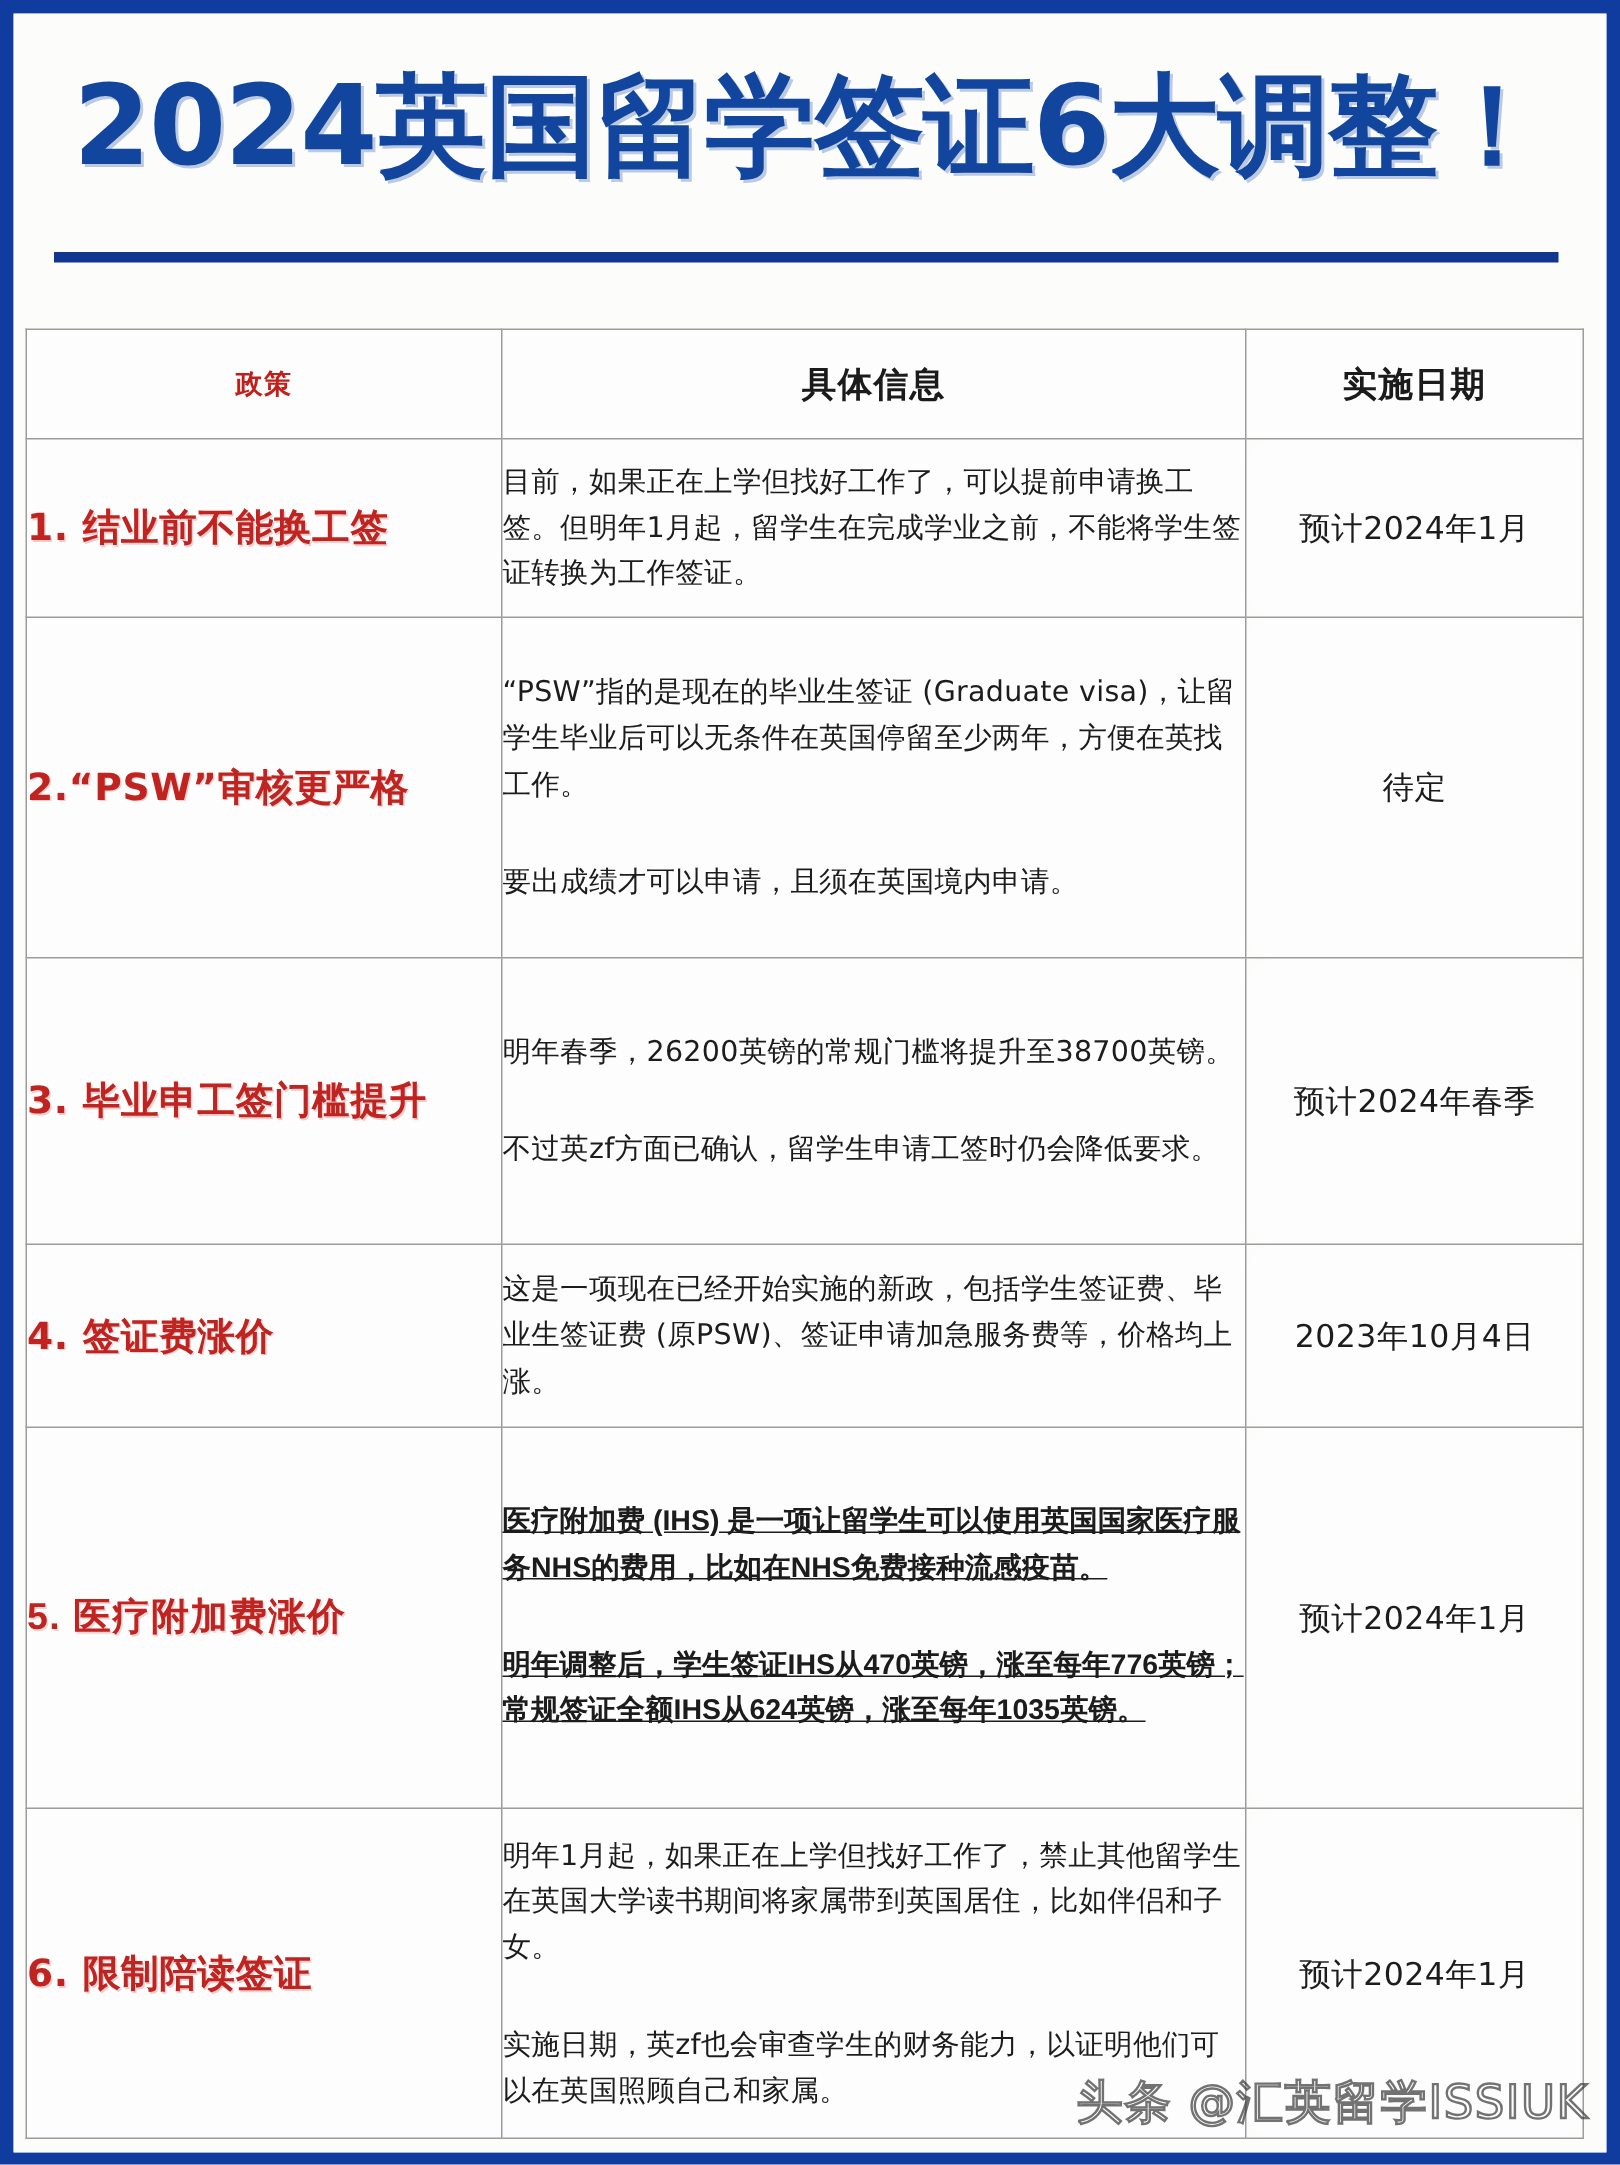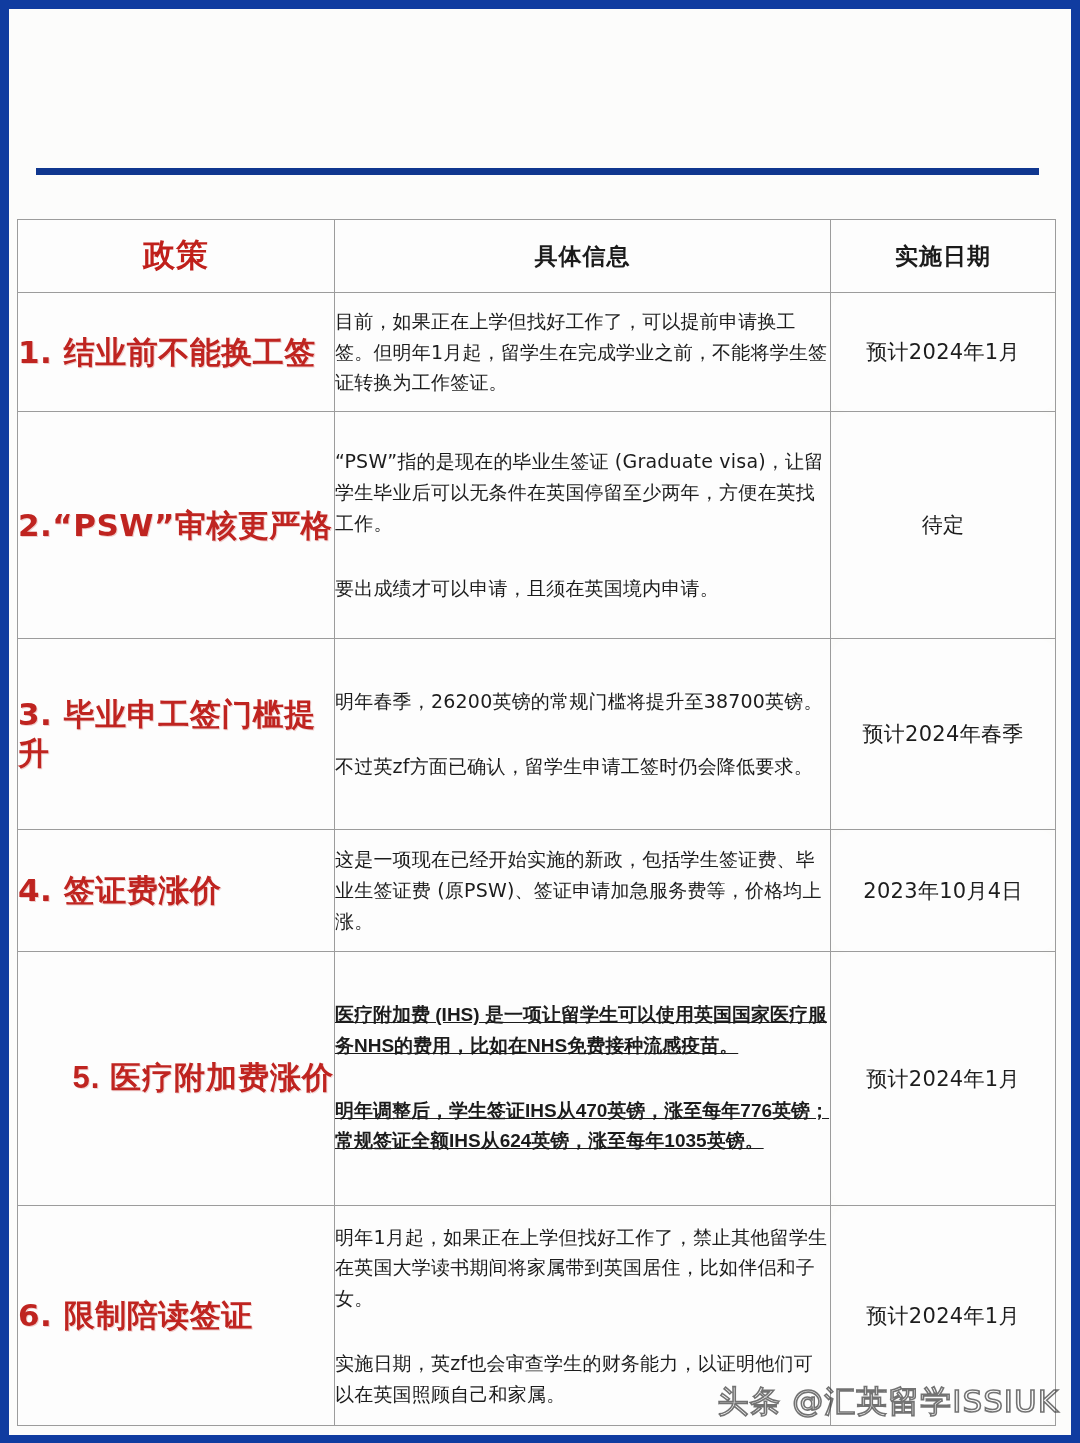--- a/index.html
+++ b/index.html
@@ -81,49 +81,48 @@
   col.c-date    { width: 225px; }
 
   
   .hdr td {
     height: 72px;
     text-align: center;
   }
   .hdr-policy {
     font-family: "DejaVu Sans", "Liberation Sans", sans-serif;
     font-weight: 700;
-    font-size: 32px;
+    font-size: 18px;
     color: #c0201b;
     letter-spacing: 1px;
   }
   .hdr-black {
     font-family: "DejaVu Sans", "Liberation Sans", sans-serif;
     font-weight: 700;
     font-size: 23px;
     color: #1b1b1b;
     letter-spacing: 1px;
   }
 
   
   .policy {
     font-family: "DejaVu Sans", "Liberation Sans", sans-serif;
     font-weight: 700;
-    font-size: 31px;
+    font-size: 25px;
     color: #bf2420;
     text-align: left;
     padding-left: 22px;
     letter-spacing: 0.5px;
     line-height: 1.25;
     text-shadow: 1px 1px 0 rgba(191,36,32,0.22);
   }
   .policy.alt {
     font-family: "Liberation Sans", "DejaVu Sans", sans-serif;
     letter-spacing: 1px;
     text-shadow: 1px 1px 0 rgba(191,36,32,0.18);
-    text-align: right;
   }
 
   
   .detail {
     font-family: "DejaVu Sans", "Liberation Sans", sans-serif;
     font-size: 19px;
     color: #1c1c1c;
     text-align: left;
     padding: 16px 14px 16px 16px;
     line-height: 1.62;
@@ -170,20 +169,23 @@
     letter-spacing: 1px;
     pointer-events: none;
   }
 </style>
 </head>
 <body>
 
 <div id="page">
   <div id="inner">
 
+    <div class="title-wrap">
+      <div class="main-title">2024英国留学签证6大调整！</div>
+    </div>
     <div class="title-rule"></div>
 
     <table class="tbl">
       <colgroup>
         <col class="c-policy">
         <col class="c-detail">
         <col class="c-date">
       </colgroup>
       <tbody>
         <tr class="hdr">

